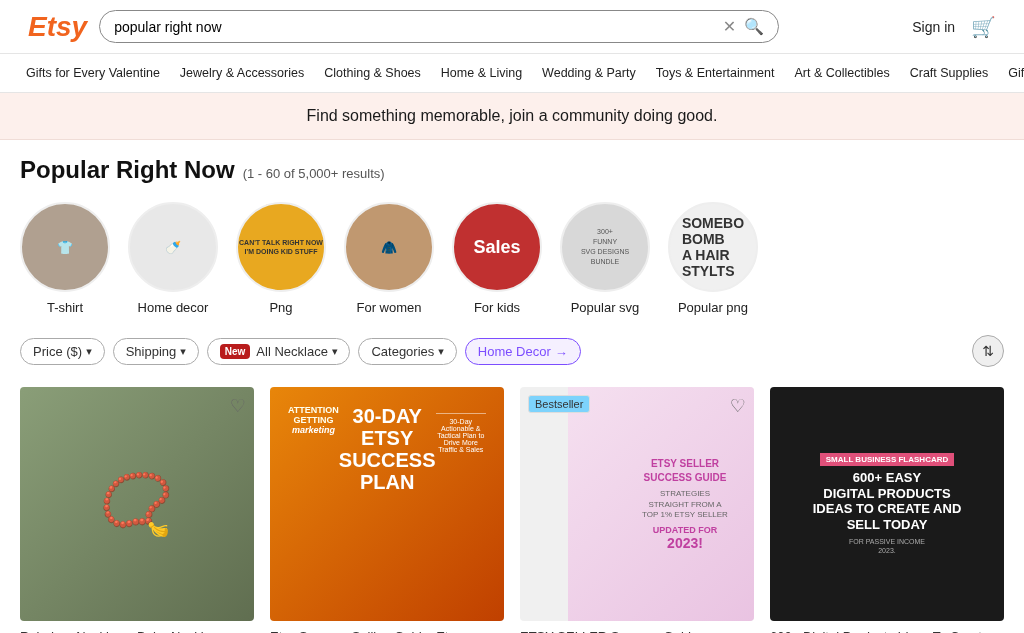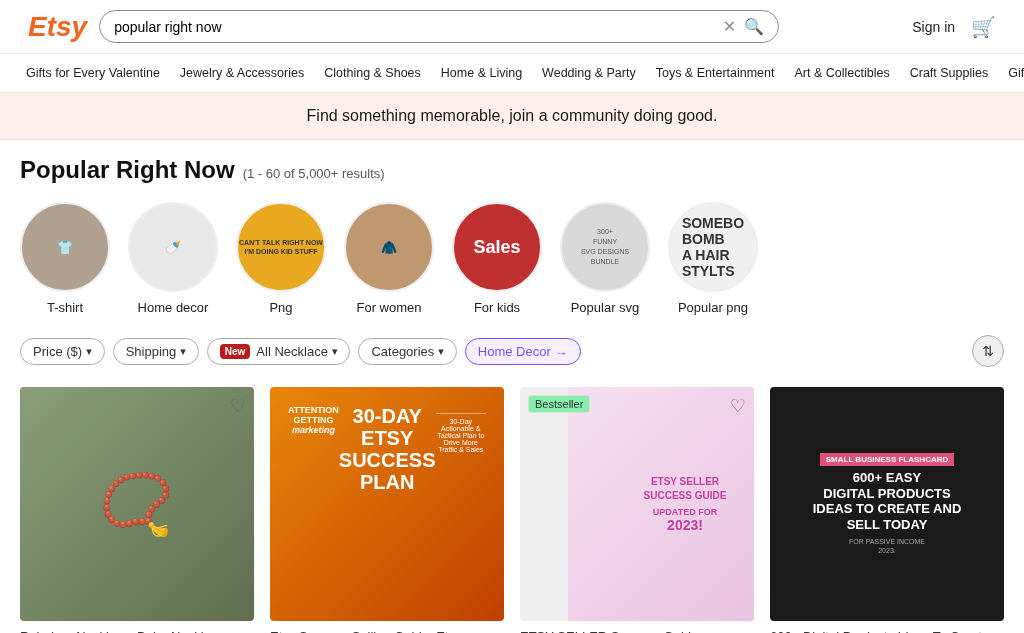--- a/index.html
+++ b/index.html
@@ -43,21 +43,21 @@
     .filter-btn { border: 1px solid #aaa; border-radius: 20px; padding: 5px 12px; font-size: 13px; cursor: pointer; background: white; display: flex; align-items: center; gap: 4px; color: #333; }
     .filter-new { background: #b91c1c; color: white; border-color: #3a8ce4; border-radius: 4px; padding: 2px 5px; font-size: 10px; font-weight: bold; margin-right: 2px; }
     .filter-arrow { font-size: 11px; }
     .filter-sort { margin-left: auto; border: 1px solid #aaa; border-radius: 50%; width: 32px; height: 32px; display: flex; align-items: center; justify-content: center; cursor: pointer; font-size: 14px; color: #333; }
     .active-filter { background: #f5f0ff; border-color: #7c4dff; color: #7c4dff; }
 
     
     .products-grid { display: grid; grid-template-columns: repeat(4, 1fr); gap: 16px; }
     .product-card { cursor: pointer; }
     .product-image { width: 100%; aspect-ratio: 1; background: #f0f0f0; border-radius: 4px; overflow: hidden; margin-bottom: 8px; position: relative; }
-    .bestseller-badge { position: absolute; top: 8px; left: 8px; background: #86efac; border: 1px solid #ddd; border-radius: 3px; padding: 2px 6px; font-size: 11px; font-weight: 500; color: #333; }
+    .bestseller-badge { position: absolute; top: 8px; left: 8px; background: #7dd3fc; border: 1px solid #ddd; border-radius: 3px; padding: 2px 6px; font-size: 11px; font-weight: 500; color: #333; }
     .wishlist-btn { position: absolute; top: 8px; right: 8px; background: none; border: none; font-size: 18px; cursor: pointer; color: #666; }
     .product-title { font-size: 13px; color: #333; margin-bottom: 4px; line-height: 1.3; }
   </style>
 </head>
 <body>
 
 <header>
   <div class="header">
     <span class="logo">Etsy</span>
     <div class="search-bar">
@@ -188,20 +188,21 @@
   </div>
 
     </div>
     <div class="product-title">Etsy Success Selling Guide, Etsy Business Planner...</div>
 
   </div>
       <div class="product-card">
     <div class="product-image">
       <div style="width:100%;height:100%;background:linear-gradient(135deg,#f5e0f0,#e8c0e0);display:flex;flex-direction:column;align-items:center;justify-content:center;padding:12px;position:relative;margin-left:48px;">
     <div style="font-size:10px;font-weight:bold;color:#c040a0;text-align:center;line-height:1.4;">ETSY SELLER<br>SUCCESS GUIDE</div>
+    <div style="font-size:8px;color:#666;text-align:center;margin-top:4px;line-height:1.3;">STRATEGIES<br>STRAIGHT FROM A<br>TOP 1% ETSY SELLER</div>
     <div style="font-size:9px;font-weight:bold;color:#c040a0;margin-top:4px;">UPDATED FOR</div>
     <div style="font-size:14px;font-weight:900;color:#c040a0;">2023!</div>
   </div>
       <span class="bestseller-badge">Bestseller</span>
       <button class="wishlist-btn">♡</button>
     </div>
     <div class="product-title">ETSY SELLER Success Guide, Strategies For New ...</div>
 
   </div>
       <div class="product-card">

